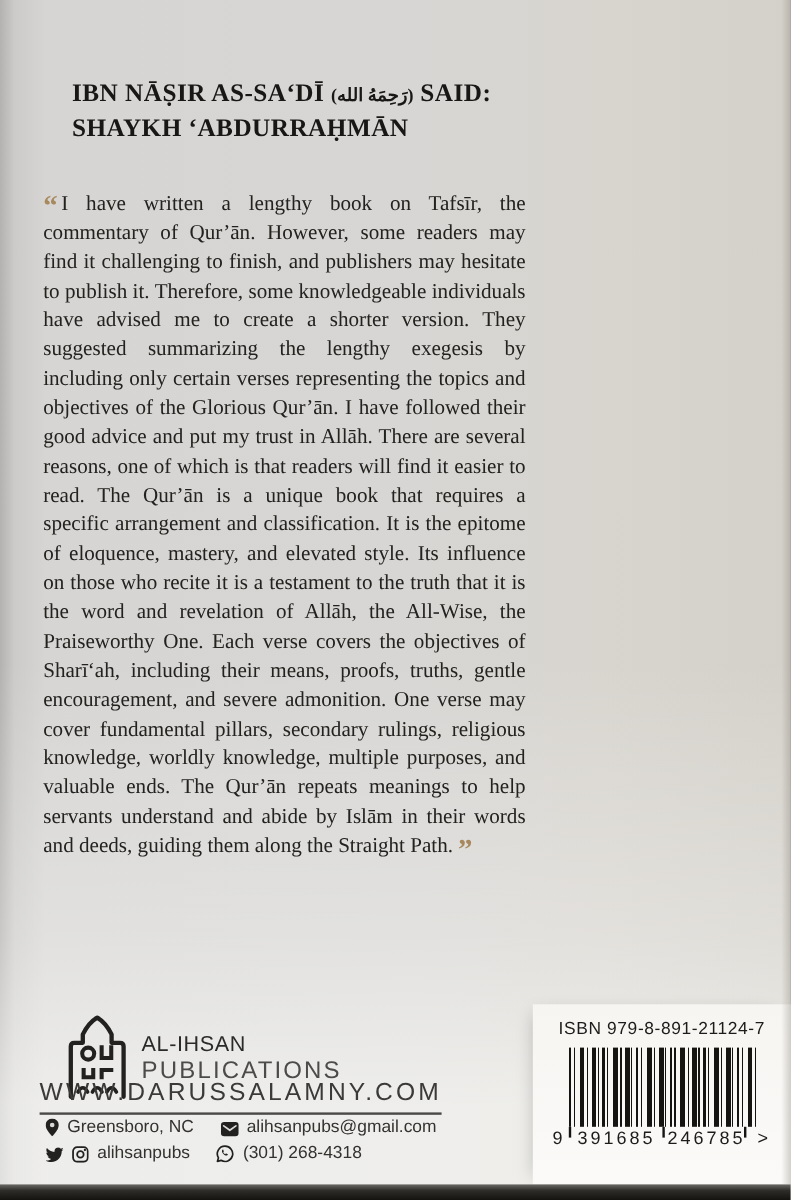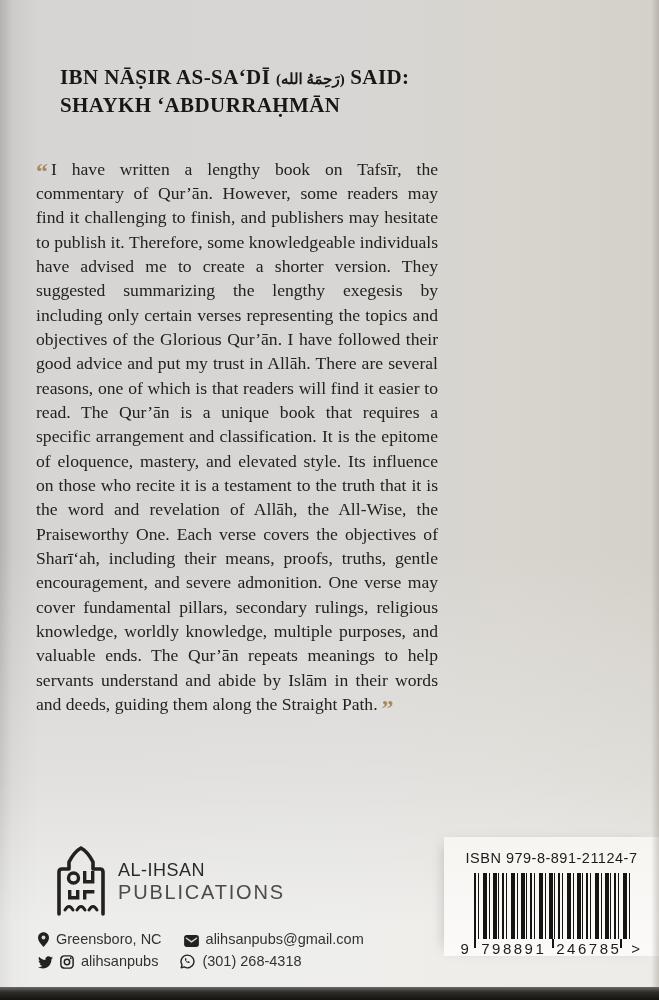--- a/index.html
+++ b/index.html
@@ -52,21 +52,21 @@
   }
   .contact-row{position:absolute;left:38px;height:18px;display:flex;align-items:flex-end;gap:7px;
     font-size:14.5px;color:#33322f;white-space:nowrap;}
   .row1{top:929px;}
   .row2{top:951px;}
   .cicon{flex:0 0 auto;display:inline-flex;}
   .gap{width:8px;}
 
   
   .isbn-panel{
-    position:absolute;left:444px;top:837px;width:215px;height:119px;
+    position:absolute;left:444px;top:837px;width:215px;height:150px;
     background:linear-gradient(180deg,#f6f5f2,#fbfaf8);
     box-shadow:-6px 0 14px -8px rgba(0,0,0,.25);
   }
   .isbn-label{margin-top:13px;text-align:center;font-size:14.5px;letter-spacing:.5px;color:#1d1c1a;}
   .barcode{position:relative;width:156px;height:66px;margin:7px auto 0;
     background:repeating-linear-gradient(90deg,
       #151411 0 2px,transparent 2px 4px,
       #151411 4px 5px,transparent 5px 9px,
       #151411 9px 13px,transparent 13px 15px,
       #151411 15px 16px,transparent 16px 19px,
@@ -101,20 +101,21 @@
     <path class="fill" d="M14 50 h3.4 v6 h4.6 v-6 h3.4 v9.4 H14 z"></path>
     <path class="fill" d="M29 50 h11.4 v3.4 h-8 v6 H29 z"></path>
     <path class="stroke" stroke-width="3" d="M11 70 q4-7 8 0 M23 70 q4-7 8 0 M35 70 q4-7 8 0"></path>
   </svg>
 
   <div class="brand">
     <div class="brand-name">AL-IHSAN</div>
     <div class="brand-type">PUBLICATIONS</div>
   </div>
 
+  <div class="website">WWW.DARUSSALAMNY.COM</div>
 
   <div class="contact-row row1">
     <span class="cicon">
       <svg width="11" height="15" viewBox="0 0 12 16">
           <path class="fill" d="M6 0C2.7 0 0 2.7 0 6c0 4.4 6 10 6 10s6-5.6 6-10C12 2.7 9.3 0 6 0z"></path>
           <circle cx="6" cy="5.8" r="2.1" fill="#d9d8d6"></circle>
         </svg>
     </span>
     <span>Greensboro, NC</span>
     <span class="gap"></span>
@@ -153,21 +154,21 @@
 
   <div class="isbn-panel">
     <div class="isbn-label">ISBN 979-8-891-21124-7</div>
     <div class="barcode">
       <span class="guard g1"></span>
         <span class="guard g2"></span>
         <span class="guard g3"></span>
     </div>
     <div class="digits">
       <span>9</span>
-      <span>798891</span>
+      <span>391685</span>
       <span>246785</span>
       <span>&gt;</span>
     </div>
   </div>
 
   <div class="page-edge"></div>
   <div class="floor-shadow"></div>
 </div>
 
 </body></html>

